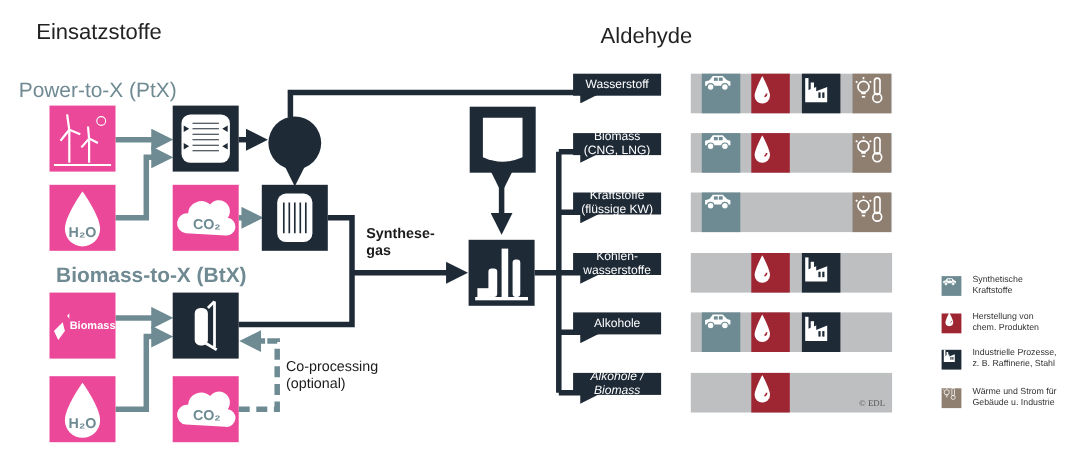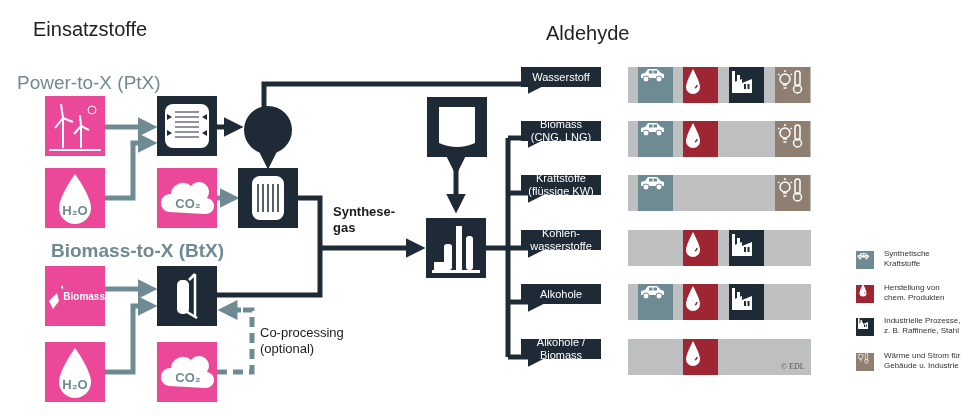--- a/index.html
+++ b/index.html
@@ -355,21 +355,21 @@
           <g fill="#fff">
             <rect x="3" y="4" width="3" height="12"></rect>
             <rect x="8" y="8" width="3" height="8"></rect>
             <path d="M3,16 L13,12 L13,16 L23,12 L23,26 L3,26 Z"></path>
           </g>
           <rect x="15" y="17" width="2" height="5" fill="#1f2a37"></rect>
           <rect x="18.5" y="17" width="2" height="5" fill="#1f2a37"></rect>
         </svg>
       </div>
     </div>
-    <div class="prod" style="top: 339px;">
+    <div class="prod" style="top: 339px; font-style: italic;">
       <div>
         <div>Alkohole /</div>
         <div>Biomass</div>
       </div>
     </div>
     <div class="bar" style="top: 339px;">
       <div class="cell c-drop">
         <svg width="20" height="28" viewBox="0 0 20 28">
           <path d="M10,2 C10,2 3,15 3,20 A7,7 0 0,0 17,20 C17,15 10,2 10,2z" fill="#fff"></path>
           <path d="M12,21 q2,-1 2,-3" stroke="#9e2532" stroke-width="1.5" fill="none"></path>

